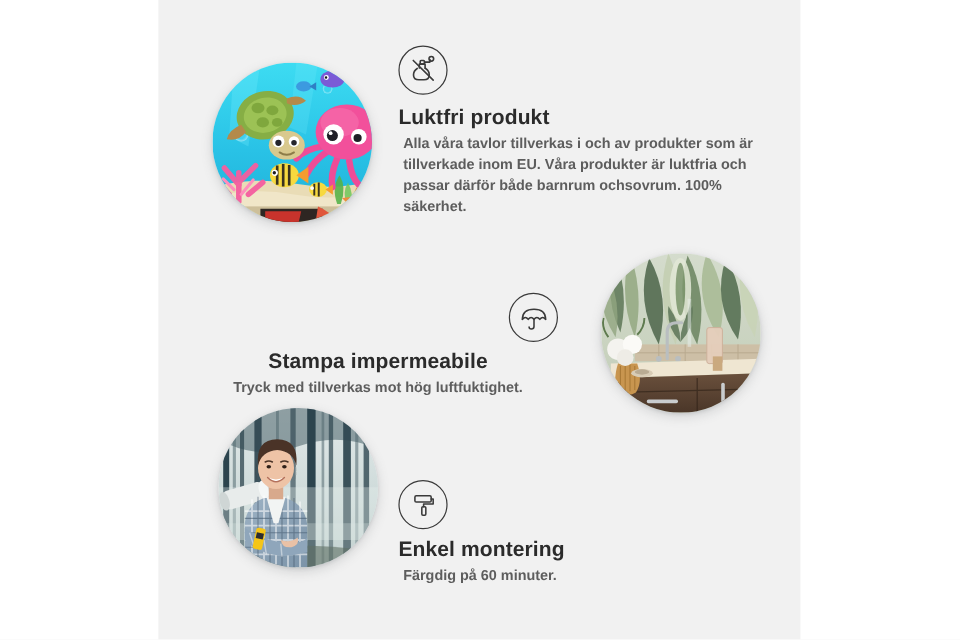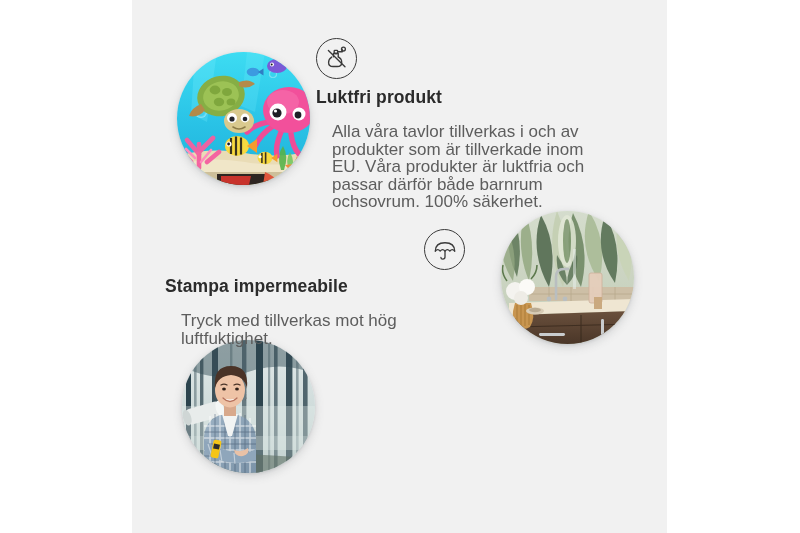--- a/index.html
+++ b/index.html
@@ -15,22 +15,22 @@
     background:#f1f1f1;
   }
 
   
   .feature{position:absolute;}
   .feat-title{
     font-size:17.5px;font-weight:bold;color:#2b2b2b;
     letter-spacing:.1px;line-height:20px;margin:0 0 4px 0;
   }
   .feat-body{
-    font-size:17px;color:#5d5d5d;line-height:17.5px;margin:16px;
-    font-weight:400;
+    font-size:12px;color:#5d5d5d;line-height:17.5px;margin:4px;
+    font-weight:700;
   }
 
   
   .icon-badge{
     width:41px;height:41px;border-radius:50%;
     border:1.4px solid #3a3a3a;
     display:flex;align-items:center;justify-content:center;
     box-sizing:border-box;
   }
   .icon-badge svg{display:block;}
@@ -351,40 +351,51 @@
             <path d="M52,113 L53,124"></path>
         </g>
         <path d="M52,110 q8,3 14,-2 q2,6 -5,8 q-8,1 -9,-6z" fill="#e9c1a6"></path>
 
         <rect x="30" y="100" width="8" height="18" rx="2" fill="#f5c518" transform="rotate(12 34 109)"></rect>
         <rect x="31" y="104" width="6" height="5" fill="#2d2d2d" transform="rotate(12 34 109)"></rect>
       </g>
     </svg>
   </div>
 
-  <div class="feature" style="left:316px;top:38px;width:300px;text-align:left;">
+  <div class="feature" style="left:332px;top:38px;width:300px;text-align:left;">
     <div class="icon-badge" style="margin:0 0 8px 0;">
       <svg width="27" height="27" viewBox="0 0 28 28" fill="none" stroke="#3a3a3a" stroke-width="1.4" stroke-linecap="round" stroke-linejoin="round">
         <path d="M9 12.5 q-3.2 2 -3.2 5.6 q0 4.2 4.6 4.2 l4.4 0 q4.6 0 4.6 -4.2 q0 -3.8 -3.4 -5.8"></path>
         <path d="M10.8 12.2 l0 -3.4 l5 0 l0 3.6"></path>
         <rect x="11.6" y="5.6" width="3.6" height="3.2" rx=".7"></rect>
         <path d="M15.4 7 l4.6 0 l0 -2.2"></path>
         <circle cx="21.2" cy="4.2" r="2"></circle>
         <path d="M5.6 5.6 L22.8 22.6"></path>
       </svg>
     </div>
     <div class="feat-title">Luktfri produkt</div>
     <div class="feat-body">Alla våra tavlor tillverkas i och av produkter som är tillverkade inom EU. Våra produkter är luktfria och passar därför både barnrum ochsovrum. 100% säkerhet.</div>
   </div>
 
-  <div class="feature" style="left:165px;top:229px;width:300px;text-align:left;">
+  <div class="feature" style="left:165px;top:244px;width:300px;text-align:center;">
     <div class="icon-badge" style="margin:0 0 6px auto;">
       <svg width="26" height="26" viewBox="0 0 28 28" fill="none" stroke="#3a3a3a" stroke-width="1.4" stroke-linecap="round" stroke-linejoin="round">
         <path d="M3.6 15.2 q0 -9 10.4 -9 q10.4 0 10.4 9"></path>
         <path d="M3.6 15.2 q2.6 -3.4 5.2 0 q2.6 -3.4 5.2 0 q2.6 -3.4 5.2 0 q2.6 -3.4 5.2 0"></path>
         <path d="M14 15.2 L14 21.6 q0 2.2 -2.4 2.2 q-2 0 -2 -1.8"></path>
       </svg>
     </div>
     <div class="feat-title">Stampa impermeabile</div>
     <div class="feat-body">Tryck med tillverkas mot hög luftfuktighet.</div>
   </div>
 
+  <div class="feature" style="left:332px;top:400px;width:290px;text-align:left;">
+    <div class="icon-badge" style="margin:0 0 6px 0;">
+      <svg width="26" height="26" viewBox="0 0 28 28" fill="none" stroke="#3a3a3a" stroke-width="1.4" stroke-linecap="round" stroke-linejoin="round">
+        <rect x="6.2" y="5.6" width="14.6" height="5.6" rx="1.2"></rect>
+        <path d="M20.8 8.4 l1.8 0 l0 4.6 l-8.6 0 l0 2.4"></path>
+        <rect x="12.4" y="15.4" width="3.6" height="7.6" rx="1"></rect>
+      </svg>
+    </div>
+    <div class="feat-title">Enkel montering</div>
+    <div class="feat-body">Färgdig på 60 minuter.</div>
+  </div>
 </div>
 
 </body></html>

